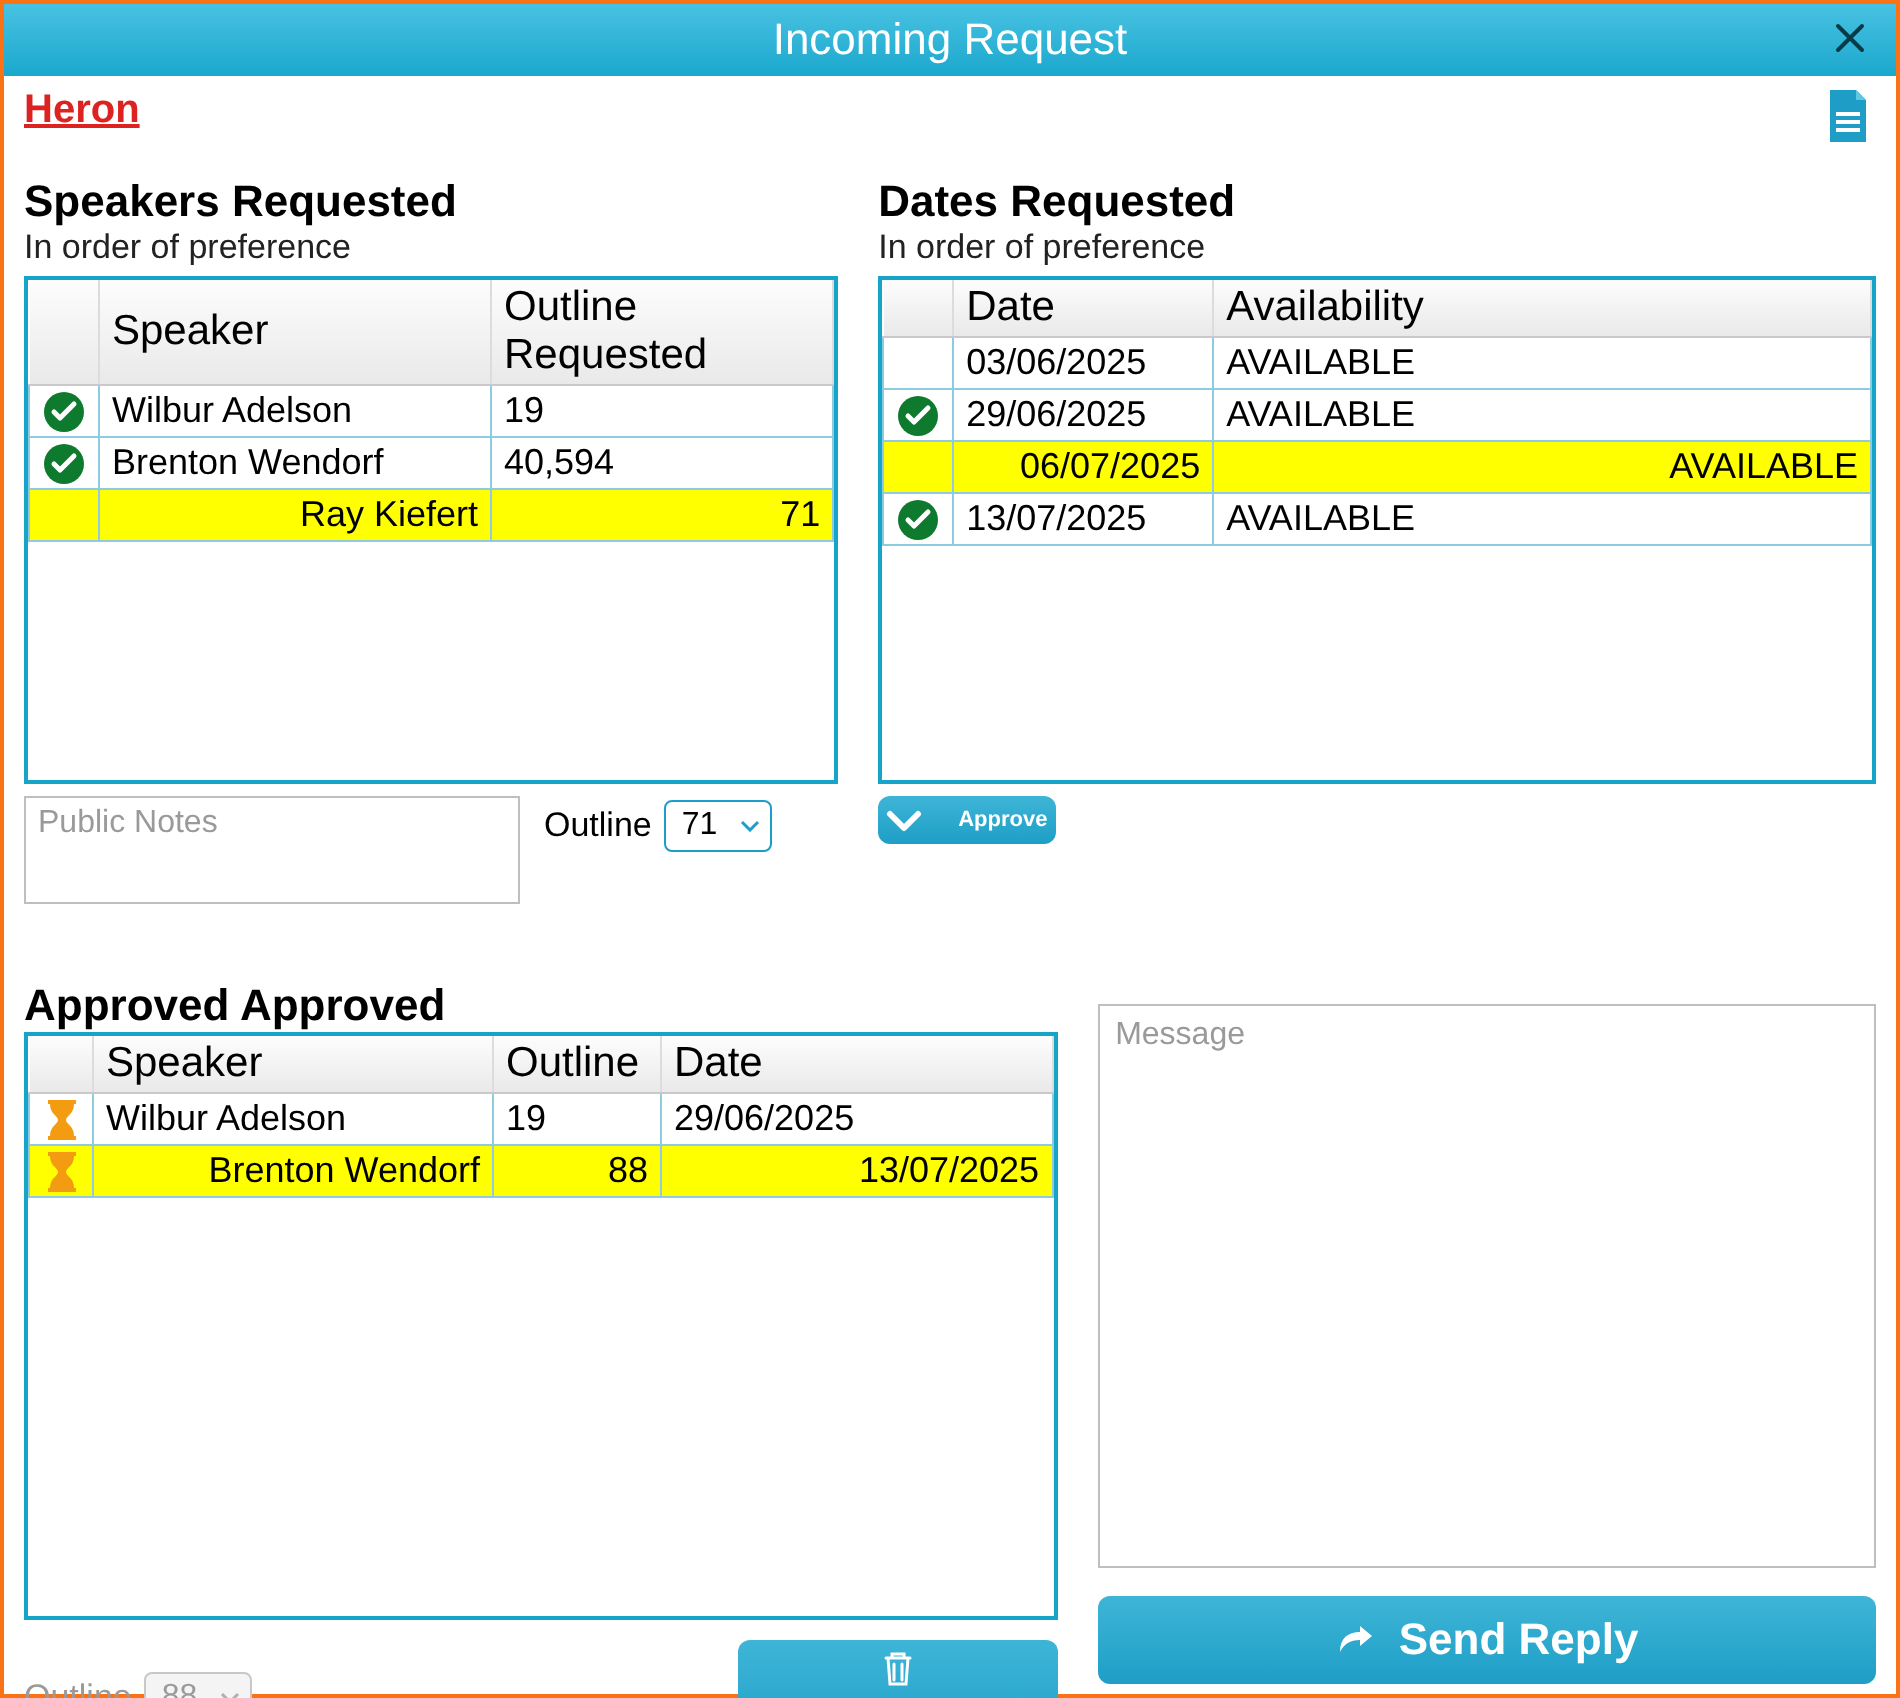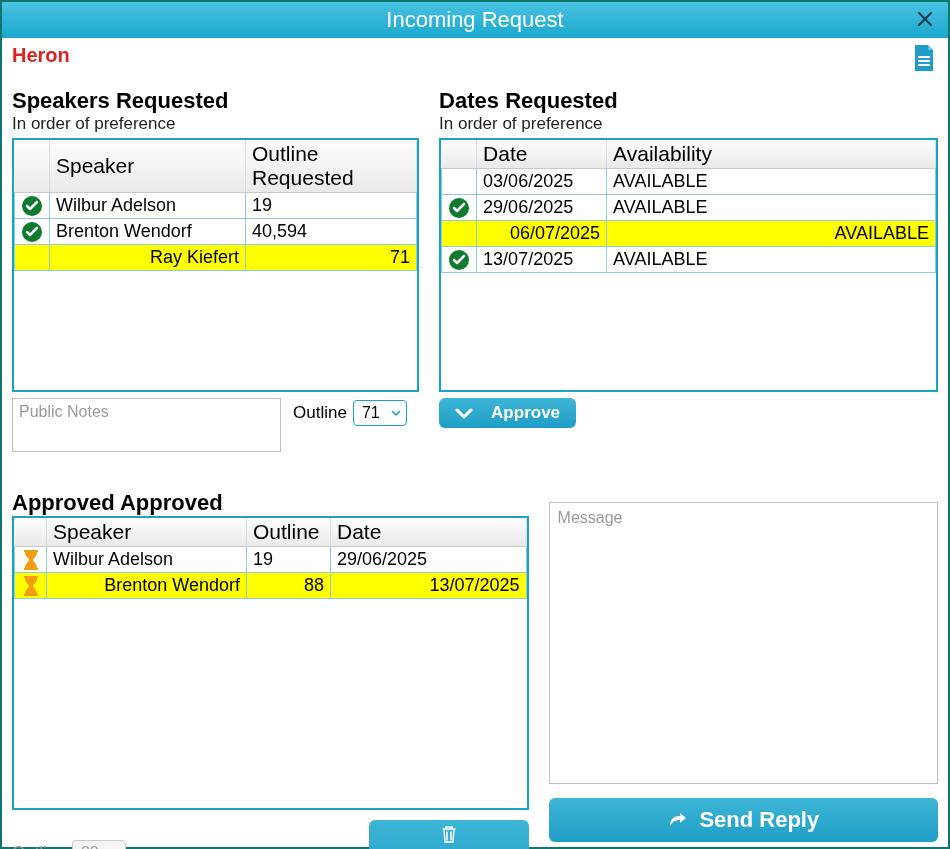--- a/index.html
+++ b/index.html
@@ -1,36 +1,36 @@
 <!DOCTYPE html>
 <html><head>
 <meta charset="utf-8">
 <style>
   * { box-sizing: border-box; font-family: "Segoe UI", Arial, sans-serif; }
   html, body { margin: 0; padding: 0; background: #fff; }
   body { width: 950px; height: 849px; position: relative; }
 
-  .window { width: 950px; height: 849px; border: 2px solid #0f766e; background: #fff; }
+  .window { width: 950px; height: 849px; border: 2px solid #f97316; background: #fff; }
   .titlebar {
     height: 36px;
     background: linear-gradient(#49c2e2, #1aa8cd);
     display: flex; align-items: center; justify-content: center;
     position: relative;
     color: #fff; font-size: 22px; font-weight: 400;
   }
   .titlebar .close {
     position: absolute; right: 10px; top: 4px;
     width: 26px; height: 26px; display: flex; align-items: center; justify-content: center;
     cursor: pointer;
   }
   .titlebar .close svg { width: 16px; height: 16px; }
   .content { padding: 6px 10px 10px 10px; }
 
   .topbar { display: flex; justify-content: space-between; align-items: flex-start; }
-  .congregation { color: #d22; font-weight: bold; font-size: 20px; }
+  .congregation { color: #d22; font-weight: bold; font-size: 20px; text-decoration: underline; }
   .doc-btn { width: 28px; height: 28px; display:flex; align-items:center; justify-content:center; cursor:pointer; }
 
   .columns { display: flex; gap: 20px; }
   .col-left { width: 408px; }
   .col-right { width: 500px; }
 
   h2.section { margin: 16px 0 0 0; font-size: 22px; font-weight: bold; }
   .sub { font-size: 17px; color: #222; margin-bottom: 4px; }
 
   .grid {
@@ -51,21 +51,21 @@
     border: 1px solid #8fcbe0;
     height: 26px;
   }
   .status-col { width: 30px; text-align: center; }
   .status-col svg { vertical-align: middle; }
 
   tr.highlight td { background: #ffff00; text-align: right; }
 
   .below-speakers { display:flex; gap:12px; margin-top:6px; align-items:flex-start; }
   .notes {
-    width: 269px; height: 54px;
+    width: 248px; height: 54px;
     border: 1px solid #bfbfbf; padding: 4px 6px;
     color: #9a9a9a; font-size: 16px;
   }
   .outline-ctl { display:flex; align-items:center; gap:6px; margin-top:2px; }
   .outline-ctl label { font-size:17px; }
   .select {
     border: 1.5px solid #1c9ec8; border-radius: 4px;
     padding: 2px 20px 2px 8px; font-size: 16px; position: relative;
     background: #fff; min-width: 54px; display:inline-flex; align-items:center;
     height: 26px;
@@ -73,21 +73,21 @@
   .select.disabled { border-color: #c8c8c8; color: #9a9a9a; background:#f4f4f4; }
   .select .caret { position:absolute; right:5px; top:50%; transform:translateY(-50%); }
 
   .btn {
     background: linear-gradient(#3eb5d7, #1e9ec6);
     border: none; border-radius: 6px;
     color: #fff; font-weight: bold; font-size: 18px;
     padding: 6px 18px; display:inline-flex; align-items:center; justify-content:center; gap:10px;
     cursor:pointer;
   }
-  .btn.small { font-size: 17px; padding: 5px 16px; gap: 18px; }
+  .btn.small { font-size: 11px; padding: 5px 4px; gap: 18px; }
   .btn.wide { width: 100%; height: 44px; font-size: 22px; }
 
   .approve-row { margin-top:6px; }
 
   
   .lower { display:flex; gap: 20px; margin-top: 22px; }
   .lower-left { width: 520px; }
   .lower-right { width: 392px; display:flex; flex-direction:column; }
 
   .grid2 {

